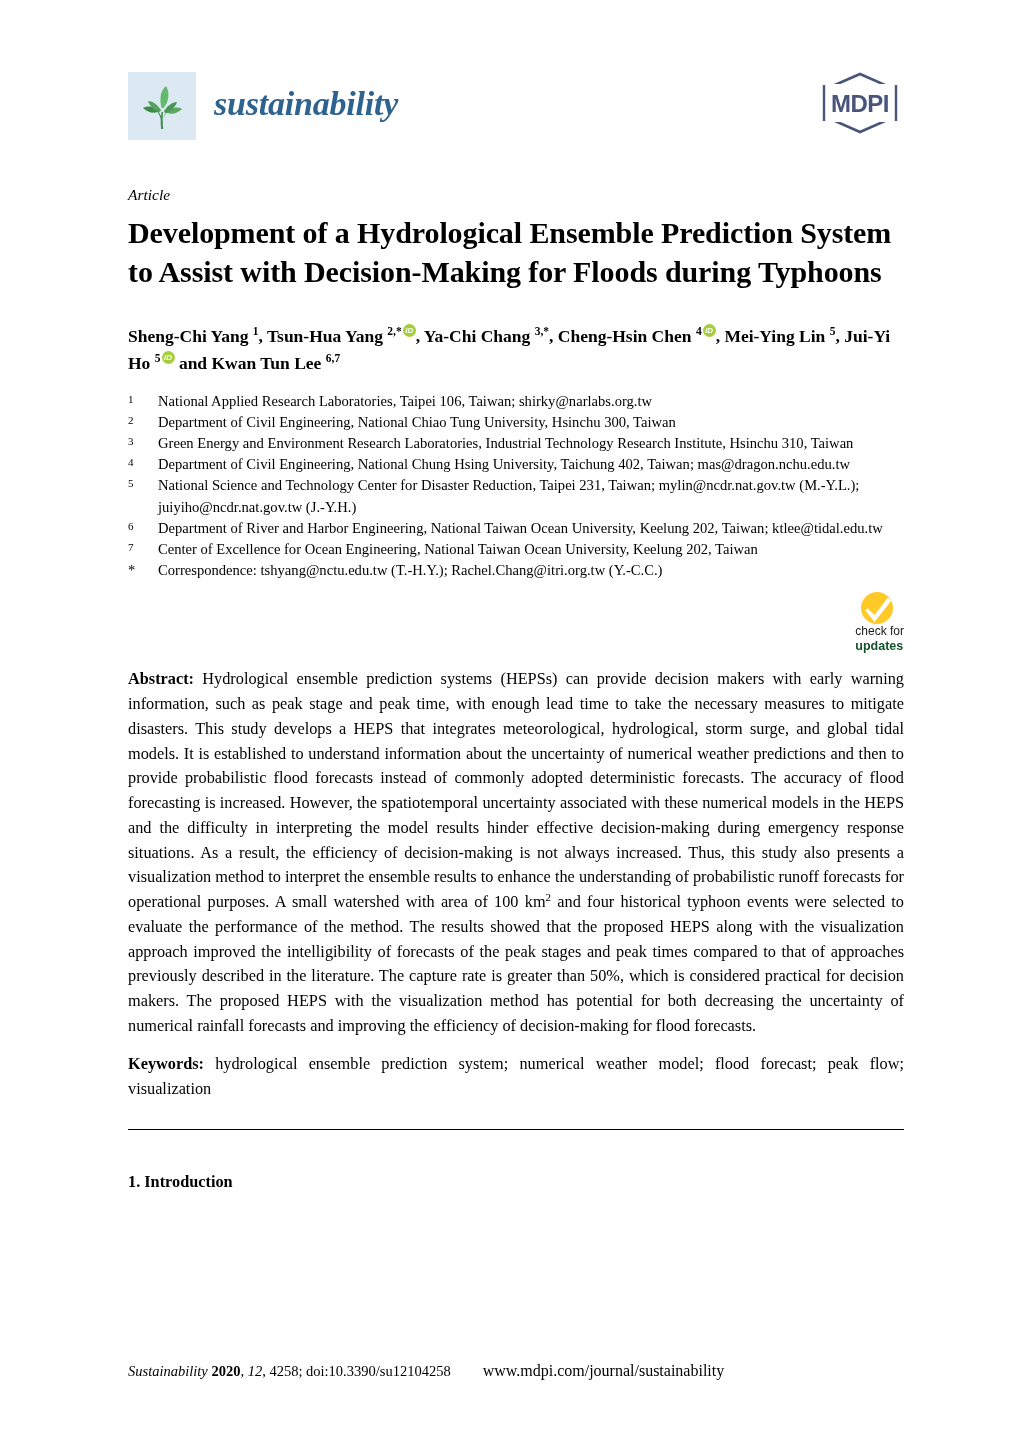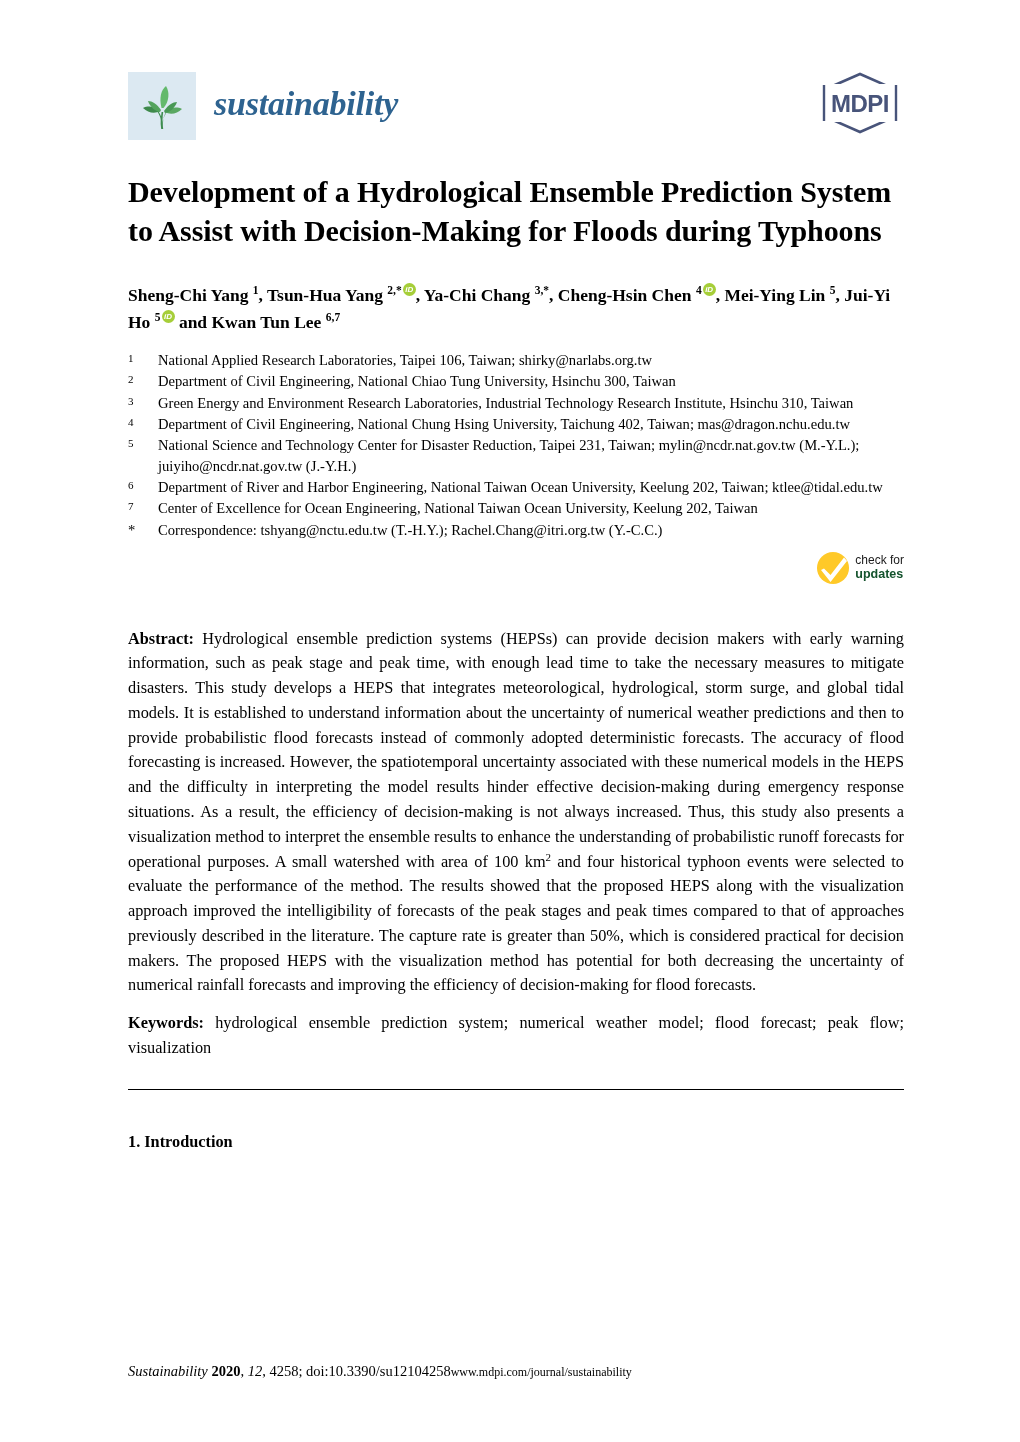--- a/index.html
+++ b/index.html
@@ -155,20 +155,21 @@
   .dates {
     font-size: 15.2px;
     padding-top: 14px;
   }
   .check-updates {
     position: absolute;
     right: 0;
     top: -12px;
     display: flex;
     align-items: center;
+    flex-direction: column;
   }
   .cu-text {
     margin-left: 5px;
     font-family: "Liberation Sans", sans-serif;
     line-height: 1.12;
   }
   .cu-line1 {
     font-size: 12px;
     color: #1a1a1a;
     display: block;
@@ -231,21 +232,21 @@
     right: 116px;
     bottom: 62px;
     display: flex;
     justify-content: flex-start;
     align-items: baseline;
     font-size: 14.5px;
   }
   .footer-left .jn { font-style: italic; }
   .footer-left .yr { font-weight: bold; }
   .footer-left .vol { font-style: italic; }
-  .footer-right { font-size: 12px; }
+  .footer-right { font-size: 16px; margin-left: 32px; }
 </style>
 </head>
 <body>
 
 <div class="page">
   <div class="content">
 
     <div class="masthead">
       <div class="journal-brand">
         <div class="journal-logo-mark">
@@ -267,20 +268,21 @@
         <svg width="88" height="62" viewBox="0 0 88 62">
           <path d="M12 16 L44 2 L76 16 L76 46 L44 60 L12 46 Z" fill="none" stroke="#48547a" stroke-width="2.6"></path>
           <rect x="8" y="12" width="72" height="38" fill="#ffffff"></rect>
           <text x="44" y="40" font-family="Liberation Sans, sans-serif" font-size="24" font-weight="bold" fill="#48547a" text-anchor="middle" letter-spacing="-0.5">MDPI</text>
           <line x1="8" y1="13" x2="8" y2="49" stroke="#48547a" stroke-width="2.4"></line>
           <line x1="80" y1="13" x2="80" y2="49" stroke="#48547a" stroke-width="2.4"></line>
         </svg>
       </div>
     </div>
 
+    <div class="article-type">Article</div>
     <h1 class="article-title">Development of a Hydrological Ensemble Prediction System to Assist with Decision-Making for Floods during Typhoons</h1>
 
     <div class="authors">
       <span>Sheng-Chi Yang&nbsp;<sup>1</sup>, </span><span>Tsun-Hua Yang&nbsp;<sup>2,*</sup><span class="orcid"></span>, </span><span>Ya-Chi Chang&nbsp;<sup>3,*</sup>, </span><span>Cheng-Hsin Chen&nbsp;<sup>4</sup><span class="orcid"></span>, </span><span>Mei-Ying Lin&nbsp;<sup>5</sup>,</span>
       <span>Jui-Yi Ho&nbsp;<sup>5</sup><span class="orcid"></span> and </span><span>Kwan Tun Lee&nbsp;<sup>6,7</sup></span>
     </div>
 
     <div class="affiliations">
       <div class="aff-row">
         <div class="aff-marker">1</div>

